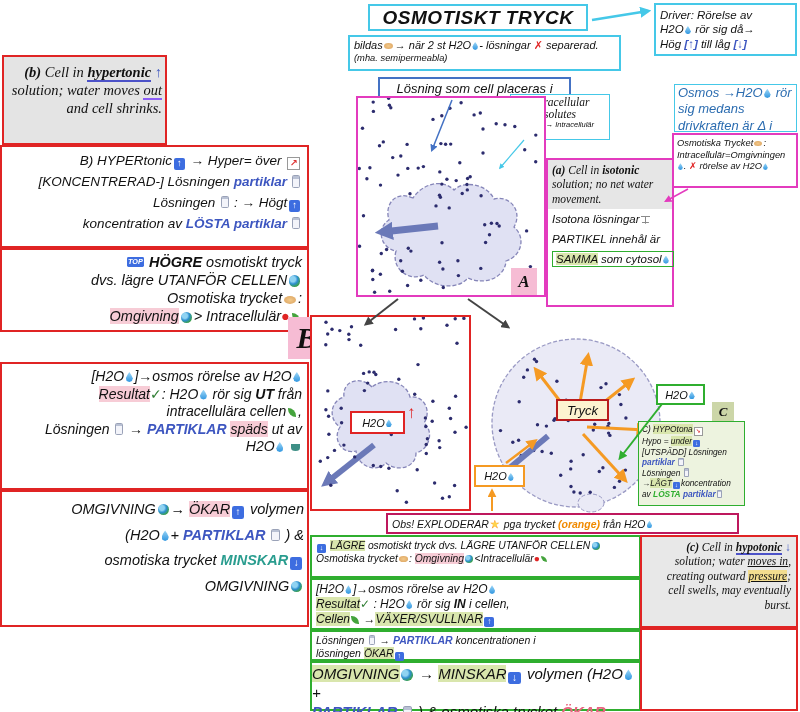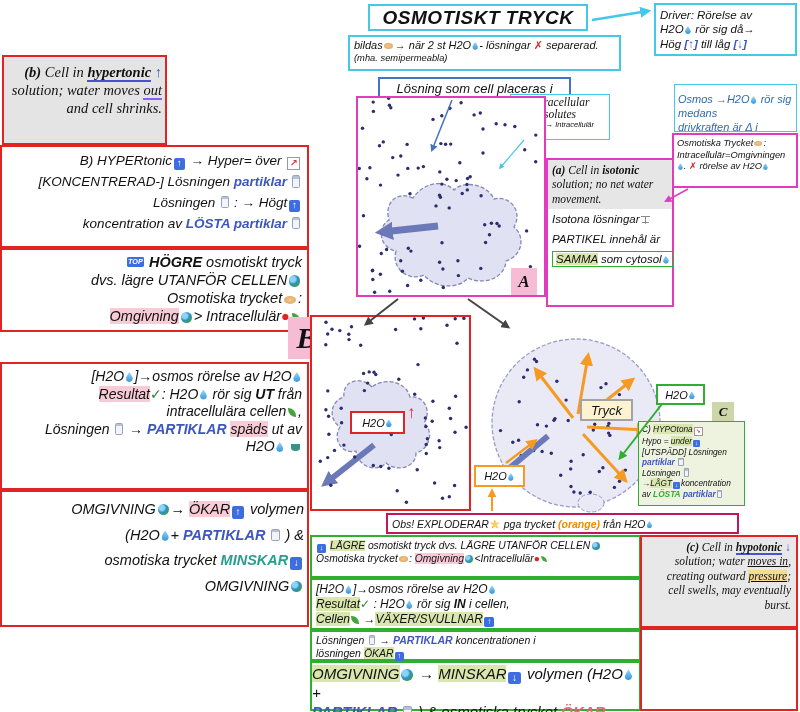--- a/index.html
+++ b/index.html
@@ -53,21 +53,21 @@
   .rt-em-up::before{content:"↑";font-size:.68em;font-weight:bold;}
   .rt-em-down::before{content:"↓";font-size:.68em;font-weight:bold;}
   .rt-em-chartup,.rt-em-chartdown{display:inline-flex;align-items:center;justify-content:center;width:.85em;height:.85em;background:#fff;border:1px solid #999;vertical-align:-.1em;}
   .rt-em-chartup::before{content:"↗";color:#d33;font-size:.7em;font-weight:bold;}
   .rt-em-chartdown::before{content:"↘";color:#d33;font-size:.7em;font-weight:bold;}
 
   
   #title-box{left:368px;top:4px;width:220px;height:27px;font-size:19px;font-weight:bold;letter-spacing:.5px;}
   #driver-box{left:654px;top:3px;width:143px;height:53px;font-size:11.5px;padding:3px 4px;}
   #bildas-box{left:348px;top:35px;width:273px;height:36px;font-size:11px;padding:2px 4px;}
-  #osmos-note{left:674px;top:84px;width:123px;height:48px;font-size:11px;color:#2b6cb0;padding:8px 3px;border-width:1.5px;}
+  #osmos-note{left:674px;top:84px;width:123px;height:48px;font-size:13px;color:#2b6cb0;padding:0 3px;border-width:1.5px;}
   #losning-box{left:378px;top:77px;width:193px;height:22px;font-size:13px;}
   #omgivning-note{left:396px;top:103px;width:122px;font-size:9.5px;background:transparent;}
   #omgivning-note .rl:last-child{padding-left:10px;}
   #intracellular-box{left:510px;top:94px;width:100px;height:46px;border:1.5px solid #45c8e8;font-size:11.5px;text-align:center;padding-top:1px;}
   #intracellular-box .sub{font-size:7.5px;text-align:left;padding-left:2px;font-family:"Liberation Sans",sans-serif;}
   #osmotiska-box{left:672px;top:133px;width:126px;height:55px;font-size:9.3px;padding:3px 3px;}
   #center-cell{left:356px;top:96px;width:190px;height:201px;}
   #isotonic-box{left:546px;top:158px;width:128px;height:149px;}
   #isotonic-box .quote{background:#e6e6e6;font-size:11.5px;padding:3px 4px;}
   #isotonic-box .notes{font-size:11.5px;padding:3px 4px;}
@@ -78,21 +78,21 @@
   #sec2 .rl{margin-bottom:4px;}
   #sec3{left:0;top:248px;width:309px;height:84px;font-size:14.5px;padding:3px 5px;}
   #sec4{left:0;top:362px;width:309px;height:128px;font-size:14px;padding:4px 5px;}
   #sec5{left:0;top:490px;width:309px;height:137px;font-size:14.5px;padding:8px 3px;}
   #sec5 .rl{margin-bottom:7px;}
   #label-b{left:288px;top:317px;width:37px;height:42px;background:#f6bcd4;font-size:30px;font-weight:bold;}
   #b-box{left:310px;top:315px;width:161px;height:196px;}
   #b-h2o{left:350px;top:411px;width:55px;height:23px;border:2px solid #e02424;font-size:11px;}
   #b-up{position:absolute;left:407px;top:403px;color:#e02424;font-size:17px;font-weight:bold;}
   #circle-cell{left:488px;top:330px;width:180px;height:190px;background:transparent;}
-  #tryck-box{left:556px;top:399px;width:53px;height:22px;border:2px solid #a3a3a3;background:#fdf3d0;font-size:13px;margin-left:24px;}
+  #tryck-box{left:556px;top:399px;width:53px;height:22px;border:2px solid #b91c1c;background:#fdf3d0;font-size:13px;}
   #h2o-green{left:656px;top:384px;width:49px;height:21px;border:2px solid #2fae2f;font-size:11px;}
   #label-c{left:712px;top:402px;width:22px;height:19px;background:#ccd6a8;font-size:13px;font-weight:bold;}
   #hypotona-box{left:638px;top:421px;width:107px;height:85px;border:1.5px solid #2fae2f;background:#edf3df;font-size:8.3px;padding:2px 3px;}
   #h2o-orange{left:474px;top:465px;width:51px;height:22px;border:2px solid #f59a23;font-size:11px;}
   #obs-box{left:386px;top:513px;width:353px;height:21px;font-size:10.5px;display:flex;align-items:center;padding:0 4px;}
   #g1{left:310px;top:535px;width:331px;height:43px;font-size:10.3px;padding:3px 4px;}
   #g2{left:310px;top:578px;width:331px;height:52px;font-size:12px;padding:2px 4px;}
   #g3{left:310px;top:630px;width:331px;height:31px;font-size:10.5px;padding:2px 4px;}
   #g4{left:310px;top:661px;width:331px;height:50px;font-size:15px;padding:2px 0;}
   #hypotonic-box{left:640px;top:535px;width:158px;height:93px;background:#e8e8e8;font-size:11.5px;padding:3px 5px;}

